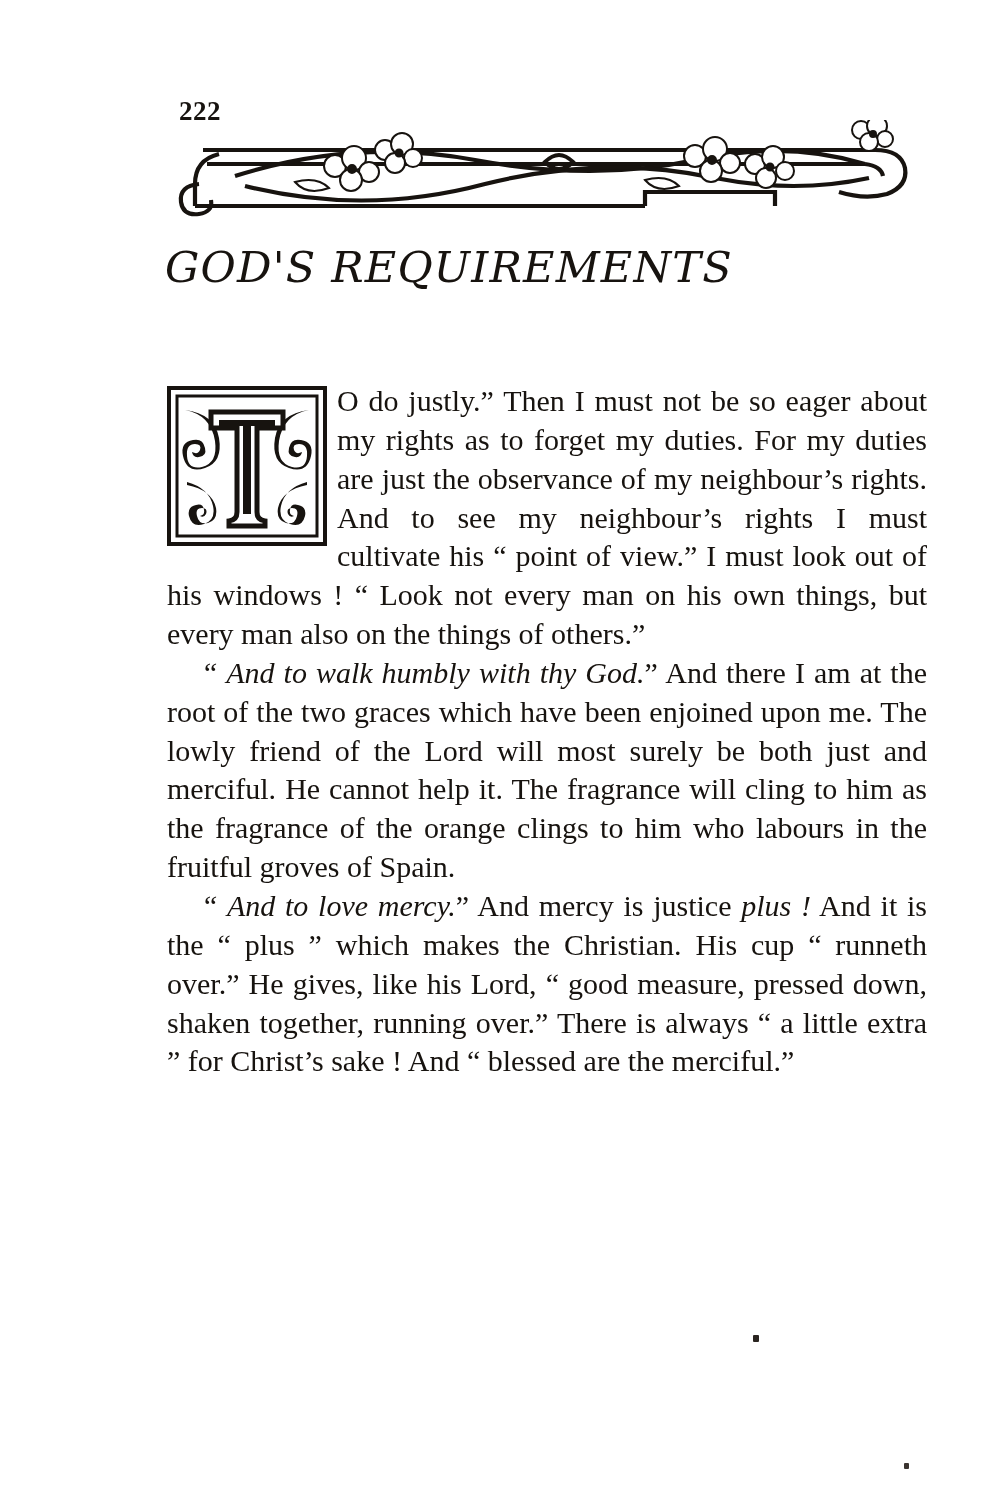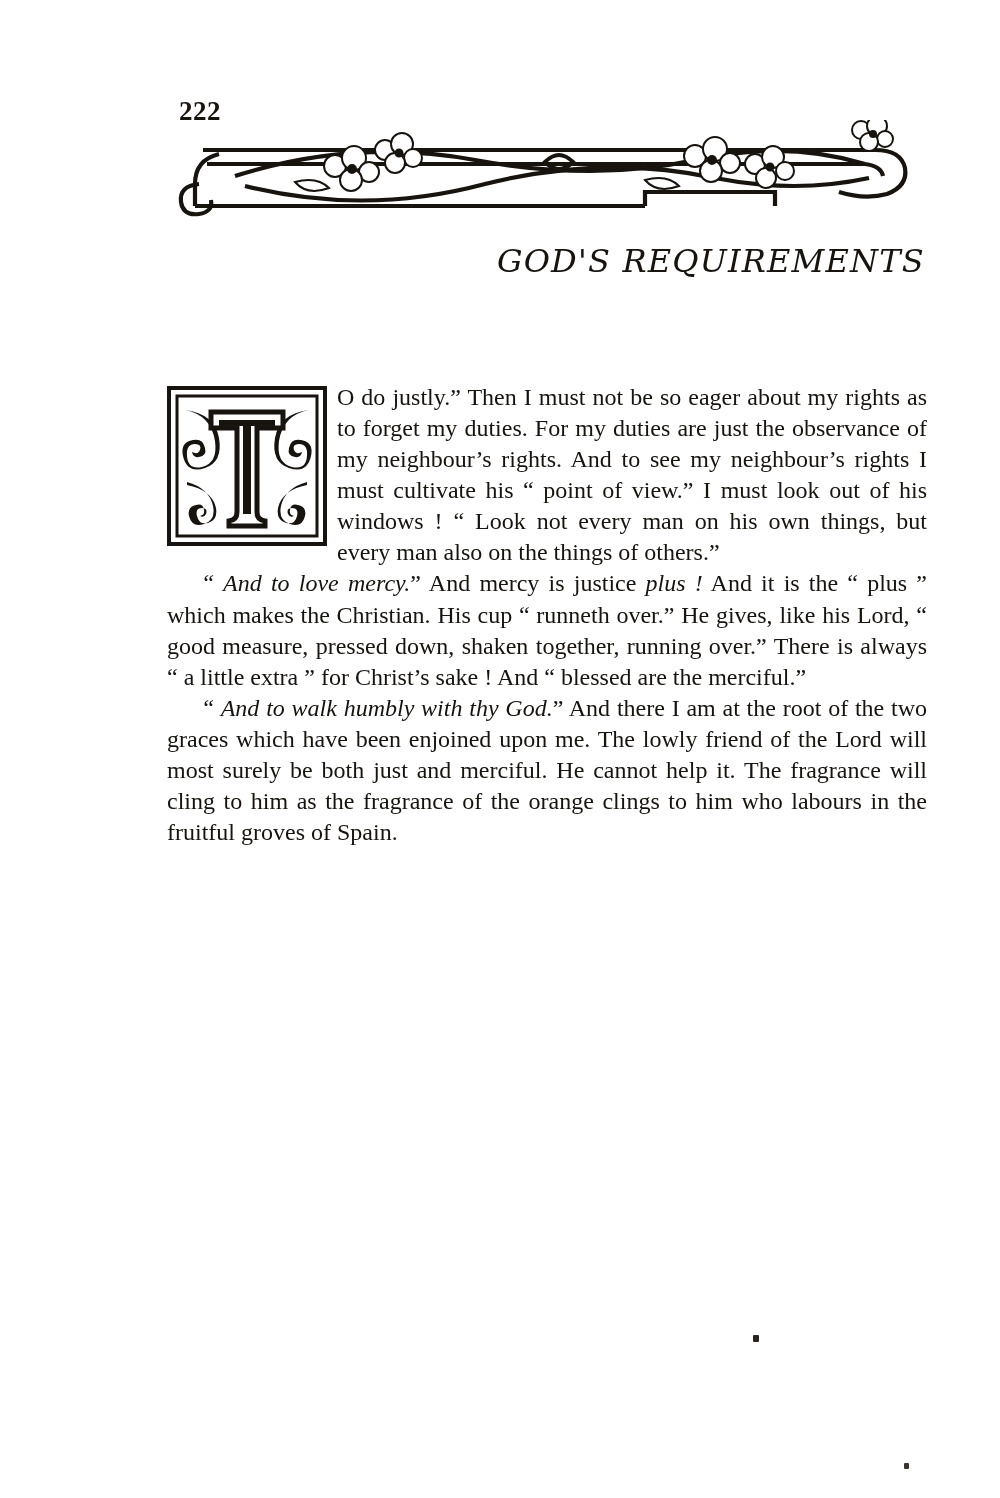--- a/index.html
+++ b/index.html
@@ -61,24 +61,24 @@
     width: 745px;
     height: 110px;
   }
 
   
   .section-title {
     position: absolute;
     left: 150px;
     top: 242px;
     width: 760px;
-    text-align: right;
+    text-align: left;
     font-family: "DejaVu Serif", serif;
     font-style: italic;
-    font-size: 32px;
+    font-size: 43px;
     letter-spacing: 1.2px;
   }
 
   
   .epigraph {
     position: absolute;
     left: 152px;
     top: 292px;
     width: 760px;
     font-size: 29px;
@@ -101,21 +101,21 @@
     font-variant: small-caps;
     font-size: 30px;
   }
 
   
   .body {
     position: absolute;
     left: 152px;
     top: 382px;
     width: 760px;
-    font-size: 24px;
+    font-size: 30px;
     line-height: 1.295;
     text-align: justify;
   }
   .body p {
     margin: 0 0 0 0;
     text-indent: 34px;
   }
   .body p.first {
     text-indent: 0;
   }
@@ -239,20 +239,20 @@
           <path d="M140 96 q-22 6 -26 24 q-3 14 9 18 q12 4 15 -8 q2 -9 -7 -11 q-7 -2 -8 5 q-1 5 4 6 q-4 2 -6 -2 q-2 -6 4 -6 q7 0 5 8 q-2 9 -11 7 q-10 -3 -8 -15 q4 -18 29 -23 z"></path>
 
           <path d="M44 26 h72 v16 h-26 v84 q0 8 8 9 v5 h-36 v-5 q8 -1 8 -9 v-84 h-26 z" fill="#ffffff" stroke="#17130f" stroke-width="5"></path>
           <path d="M52 34 h56 v6 h-24 v88 h-8 v-88 h-24 z"></path>
         </g>
       </svg>
     </div>
 
     <p class="first"><span>O do justly.”   Then I must not be so eager about my rights as to forget my duties.   For my duties are just the observance of my neighbour’s rights.</span><span> And to see my neighbour’s rights I must cultivate his “ point of view.”   I must look out of his windows !   “ Look not every man on his own things, but every man also on the things of others.”</span></p>
 
+    <p><span class="ital">“ And to walk humbly with thy God.</span><span>”   And there I am at the root of the two graces which have been enjoined upon me.   The lowly friend of the Lord will most surely be both just and merciful.   He cannot help it.   The fragrance will cling to him as the fragrance of the orange clings to him who labours in the fruitful groves of Spain.</span></p>
+
     <p><span class="ital">“ And to love mercy.</span><span>”   And mercy is justice </span><span class="ital">plus !</span><span>   And it is the “ plus ” which makes the Christian.   His cup “ runneth over.”   He gives, like his Lord, “ good measure, pressed down, shaken together, running over.”   There is always “ a little extra ” for Christ’s sake !   And “ blessed are the merciful.”</span></p>
-
-    <p><span class="ital">“ And to walk humbly with thy God.</span><span>”   And there I am at the root of the two graces which have been enjoined upon me.   The lowly friend of the Lord will most surely be both just and merciful.   He cannot help it.   The fragrance will cling to him as the fragrance of the orange clings to him who labours in the fruitful groves of Spain.</span></p>
   </div>
 
   <div class="speck1"></div>
   <div class="speck2"></div>
 </div>
 
 </body></html>

